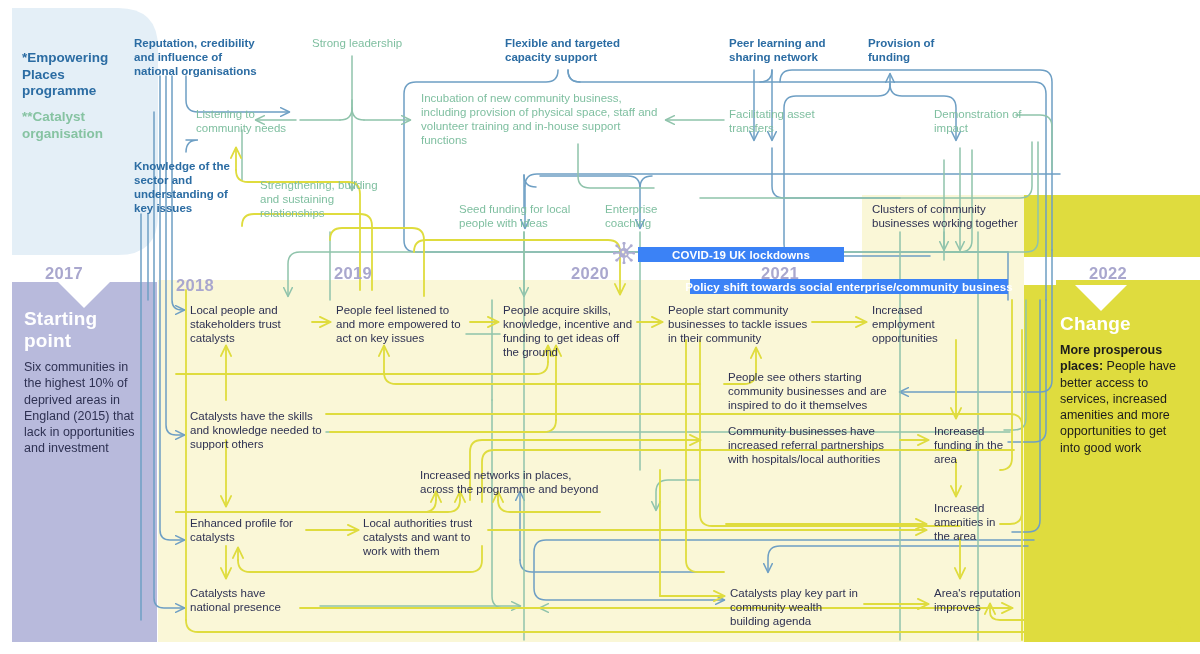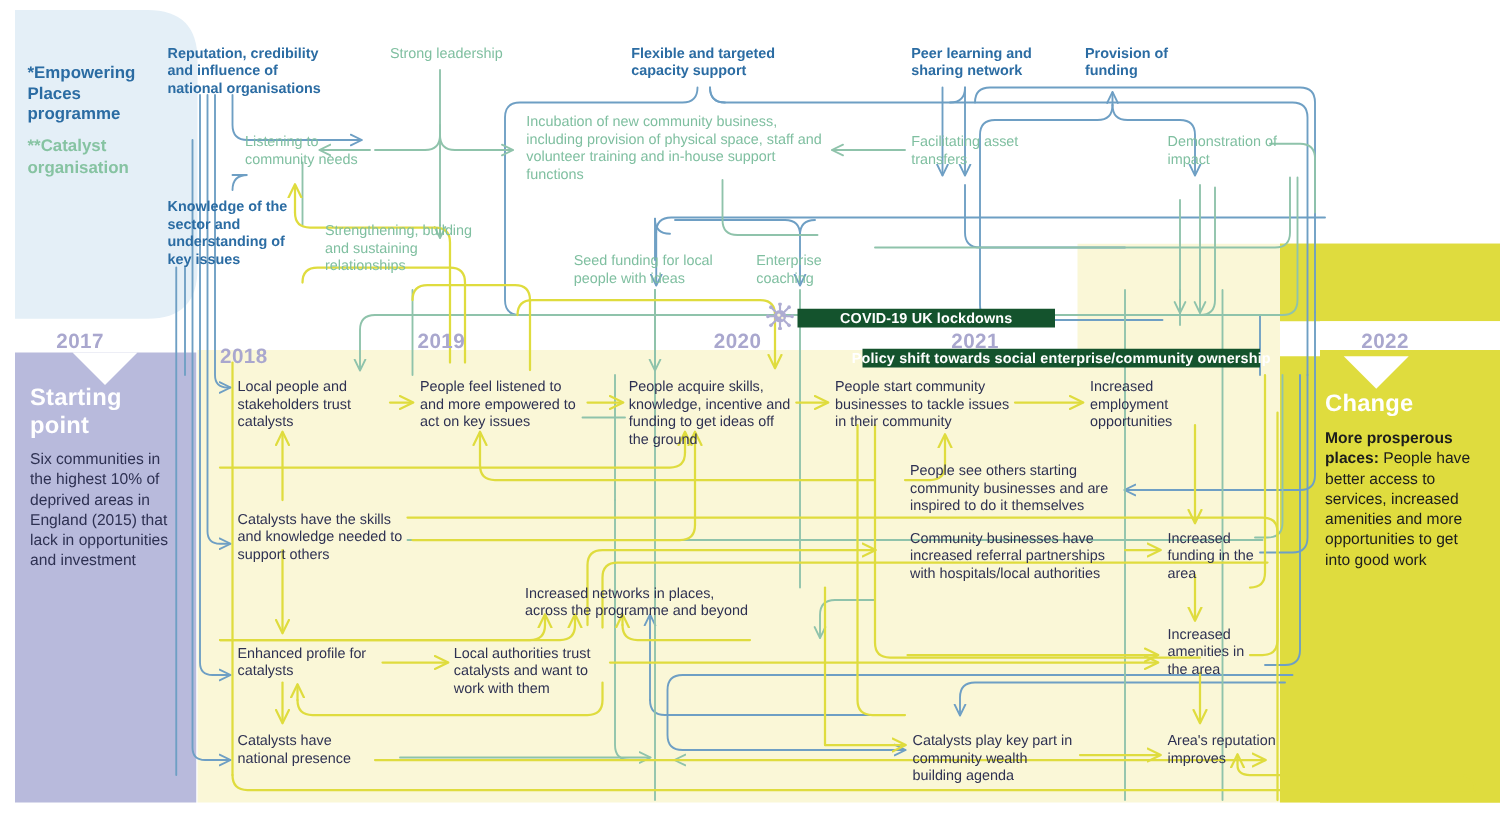--- a/index.html
+++ b/index.html
@@ -5,21 +5,21 @@
 <style>
   html,body{margin:0;padding:0;background:#ffffff;}
   body{font-family:"Liberation Sans","DejaVu Sans",sans-serif;}
   #stage{position:relative;width:1200px;height:654px;background:#ffffff;overflow:hidden;}
   #svgbase{position:absolute;left:0;top:0;width:1200px;height:654px;}
   .blue{color:#2B6CA3;font-weight:bold;}
   .green{color:#7FBFA0;font-weight:normal;}
   .navy{color:#2E3152;}
   .yr{position:absolute;color:#A9A7CE;font-weight:bold;font-size:16.5px;letter-spacing:0.02em;}
   .panel-title{font-weight:bold;color:#ffffff;}
-  .banner{position:absolute;background:#14532d;color:#ffffff;font-weight:bold;font-size:11.5px;
+  .banner{position:absolute;background:#3b82f6;color:#ffffff;font-weight:bold;font-size:11.5px;
           display:flex;align-items:center;justify-content:center;letter-spacing:0.01em;white-space:nowrap;}
   .box{position:absolute;color:#2E3152;font-size:11.5px;line-height:1.23;}
   .topbox{position:absolute;font-size:11.5px;line-height:1.23;}
   .ib{position:absolute;}
 </style>
 </head>
 <body>
 
 <div id="stage">
 
@@ -247,20 +247,21 @@
 
   <div class="topbox green" style="left:196px;top:107px;width:106px;">Listening to community needs</div>
   <div class="topbox green" style="left:421px;top:91px;width:238px;">Incubation of new community business, including provision of physical space, staff and volunteer training and in-house support functions</div>
   <div class="topbox green" style="left:729px;top:107px;width:100px;">Facilitating asset transfers</div>
   <div class="topbox green" style="left:934px;top:107px;width:94px;">Demonstration of impact</div>
 
   <div class="topbox blue" style="left:134px;top:159px;width:100px;">Knowledge of the sector and understanding of key issues</div>
   <div class="topbox green" style="left:260px;top:178px;width:130px;">Strengthening, building and sustaining relationships</div>
   <div class="topbox green" style="left:459px;top:202px;width:122px;">Seed funding for local people with ideas</div>
   <div class="topbox green" style="left:605px;top:202px;width:82px;">Enterprise coaching</div>
+  <div class="topbox navy" style="left:872px;top:202px;width:162px;font-weight:normal;">Clusters of community businesses working together</div>
 
   <div class="yr" style="left:45px;top:264px;">2017</div>
   <div class="yr" style="left:176px;top:276px;">2018</div>
   <div class="yr" style="left:334px;top:264px;">2019</div>
   <div class="yr" style="left:571px;top:264px;">2020</div>
   <div class="yr" style="left:761px;top:264px;">2021</div>
   <div class="yr" style="left:1089px;top:264px;">2022</div>
 
   <svg style="position:absolute;left:613px;top:242px;width:22px;height:22px;" viewBox="0 0 24 24">
     <g fill="#AEADD2">
@@ -282,21 +283,21 @@
       <circle cx="4.1" cy="4.1" r="1.6"></circle>
         <circle cx="19.9" cy="19.9" r="1.6"></circle>
       <circle cx="19.9" cy="4.1" r="1.6"></circle>
         <circle cx="4.1" cy="19.9" r="1.6"></circle>
       <circle cx="11" cy="11" r="1.5" fill="#FAF7D7"></circle>
       <circle cx="14" cy="13.6" r="1.1" fill="#FAF7D7"></circle>
     </g>
   </svg>
 
   <div class="banner" style="left:638px;top:247px;width:206px;height:15px;">COVID-19 UK lockdowns</div>
-  <div class="banner" style="left:690px;top:279px;width:318px;height:15px;">Policy shift towards social enterprise/community ownership</div>
+  <div class="banner" style="left:690px;top:279px;width:318px;height:15px;">Policy shift towards social enterprise/community business</div>
 
   <div class="ib" style="left:24px;top:308px;width:122px;">
     <div class="panel-title" style="font-size:19px;letter-spacing:0.01em;">Starting point</div>
     <div style="margin-top:7px;font-size:12.5px;line-height:1.3;color:#2E3152;">Six communities in the highest 10% of deprived areas in England (2015) that lack in opportunities and investment</div>
   </div>
 
   <div class="ib" style="left:1060px;top:313px;width:128px;">
     <div class="panel-title" style="font-size:19px;letter-spacing:0.01em;">Change</div>
     <div style="margin-top:7px;font-size:12.5px;line-height:1.3;color:#1C1C1C;">
       <b>More prosperous places:</b><span> People have better access to services, increased amenities and more opportunities to get into good work</span>

